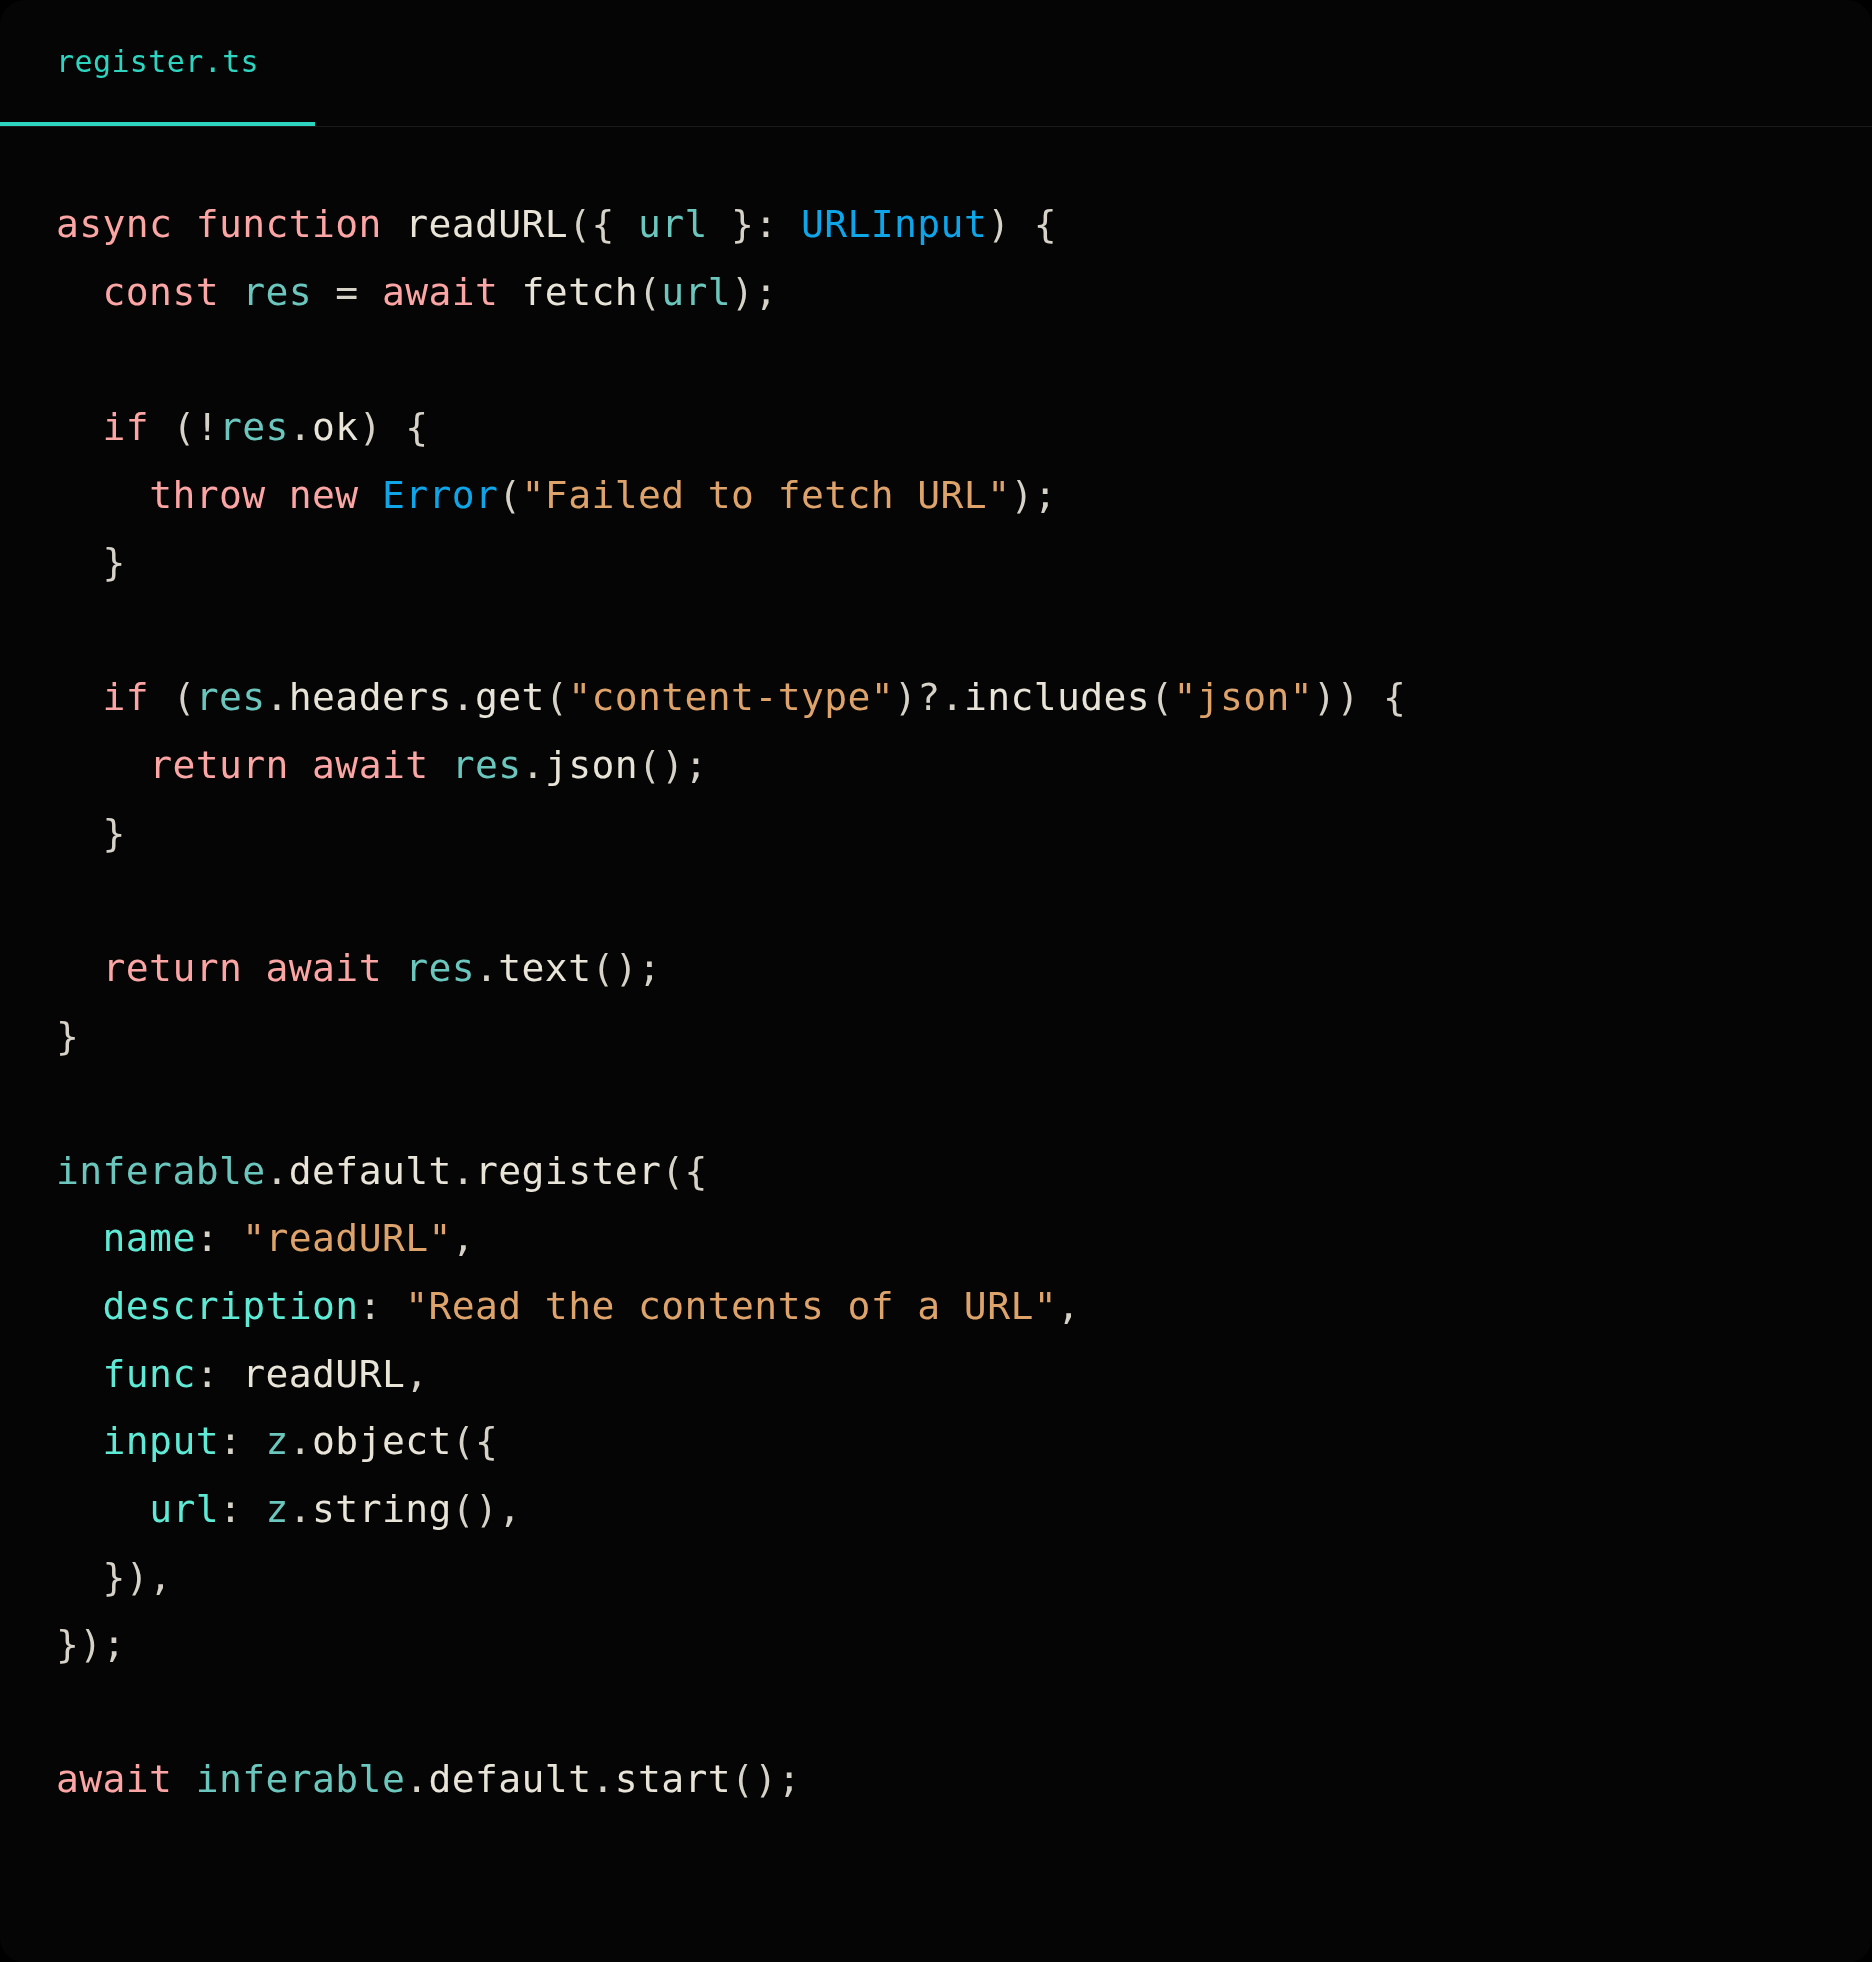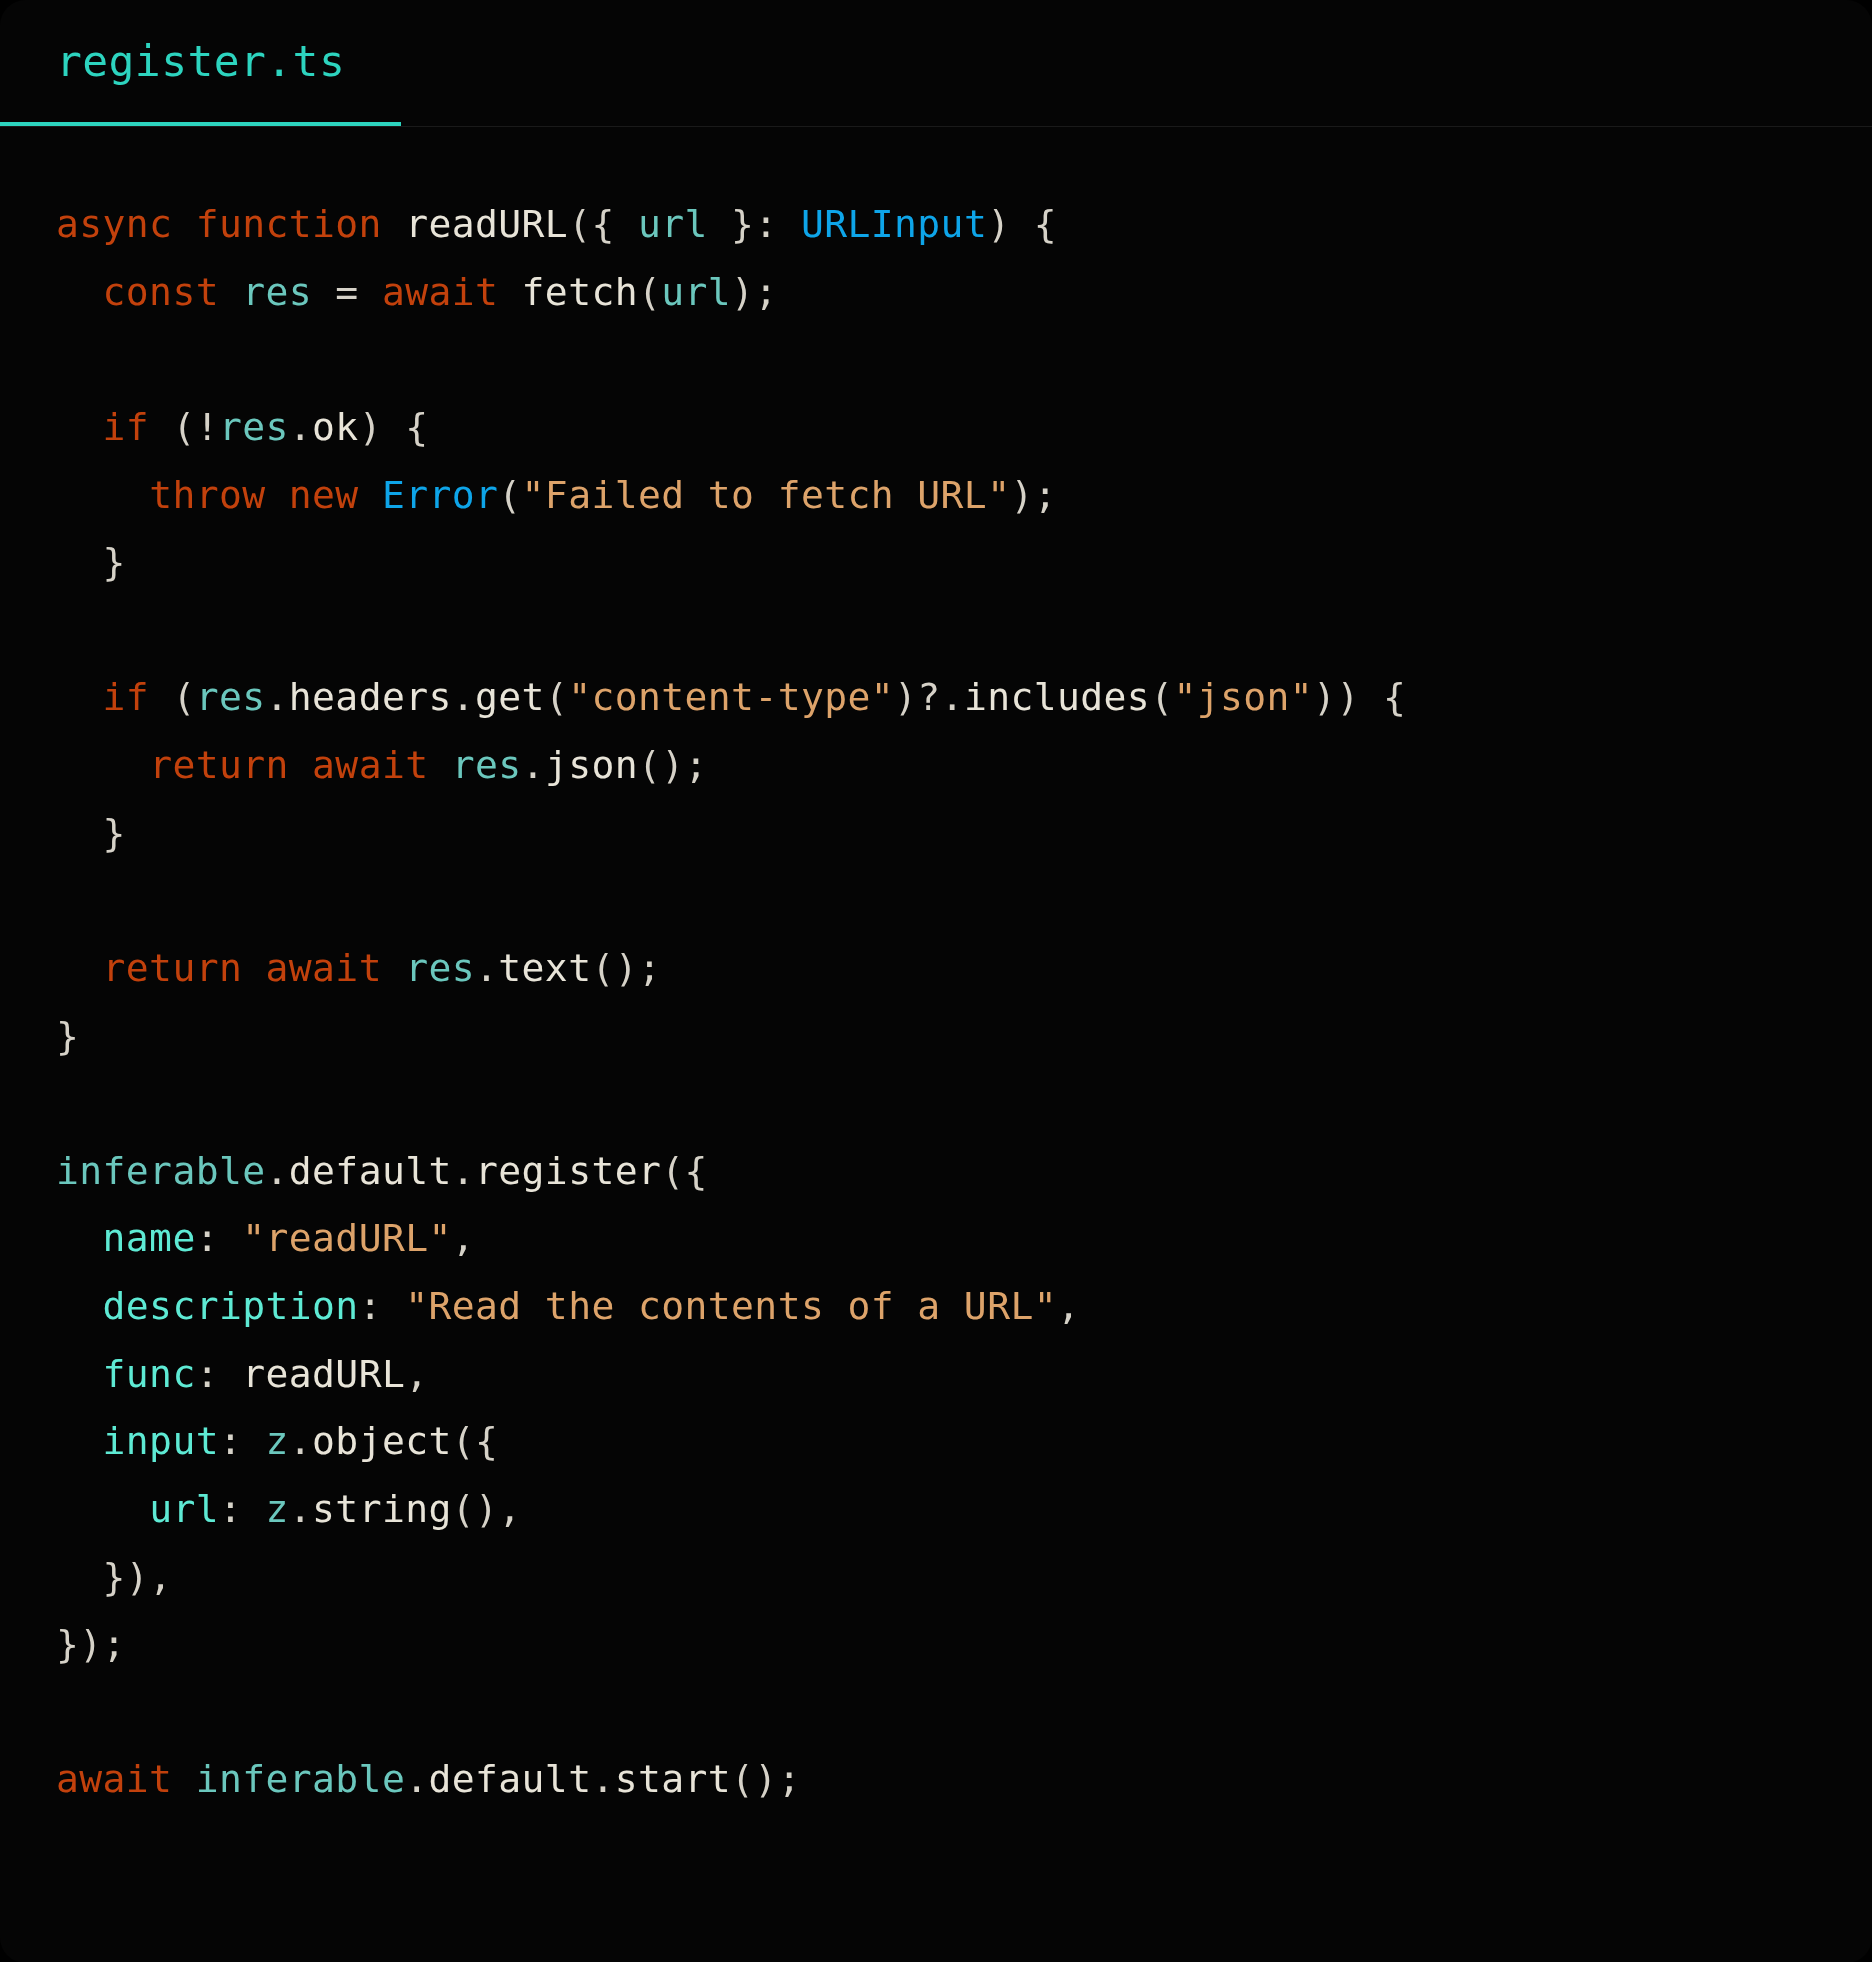--- a/index.html
+++ b/index.html
@@ -25,38 +25,38 @@
   .tabbar {
     display: flex;
     border-bottom: 1.6px solid #1a1a1a;
     height: 127px;
     align-items: stretch;
   }
   .tab {
     padding: 0 56px;
     display: flex;
     align-items: center;
-    font-size: 43px;
+    font-size: 30px;
     color: #2dd4bf;
     border-bottom: 4.8px solid #2dd4bf;
     cursor: pointer;
     font-weight: 400;
     letter-spacing: 0.4px;
   }
   .code-area {
     flex: 1;
     padding: 64px 56px 56px 56px;
     font-size: 38px;
     line-height: 1.78;
     white-space: pre;
     font-weight: 500;
     letter-spacing: 0.4px;
   }
   .line { display: block; min-height: 1.78em; }
-  .tok-kw      { color: #c2410c; }   
+  .tok-kw      { color: #fca5a5; }   
   .tok-fn      { color: #e8e4d8; }   
   .tok-ident   { color: #e8e4d8; }   
   .tok-teal    { color: #6bc7bd; }   
   .tok-type    { color: #0ea5e9; }   
   .tok-punct   { color: #d6d2c8; }   
   .tok-str     { color: #dda36a; }   
   .tok-prop    { color: #5eead4; }   
   .tok-dot     { color: #d6d2c8; }
 </style>
 </head>

